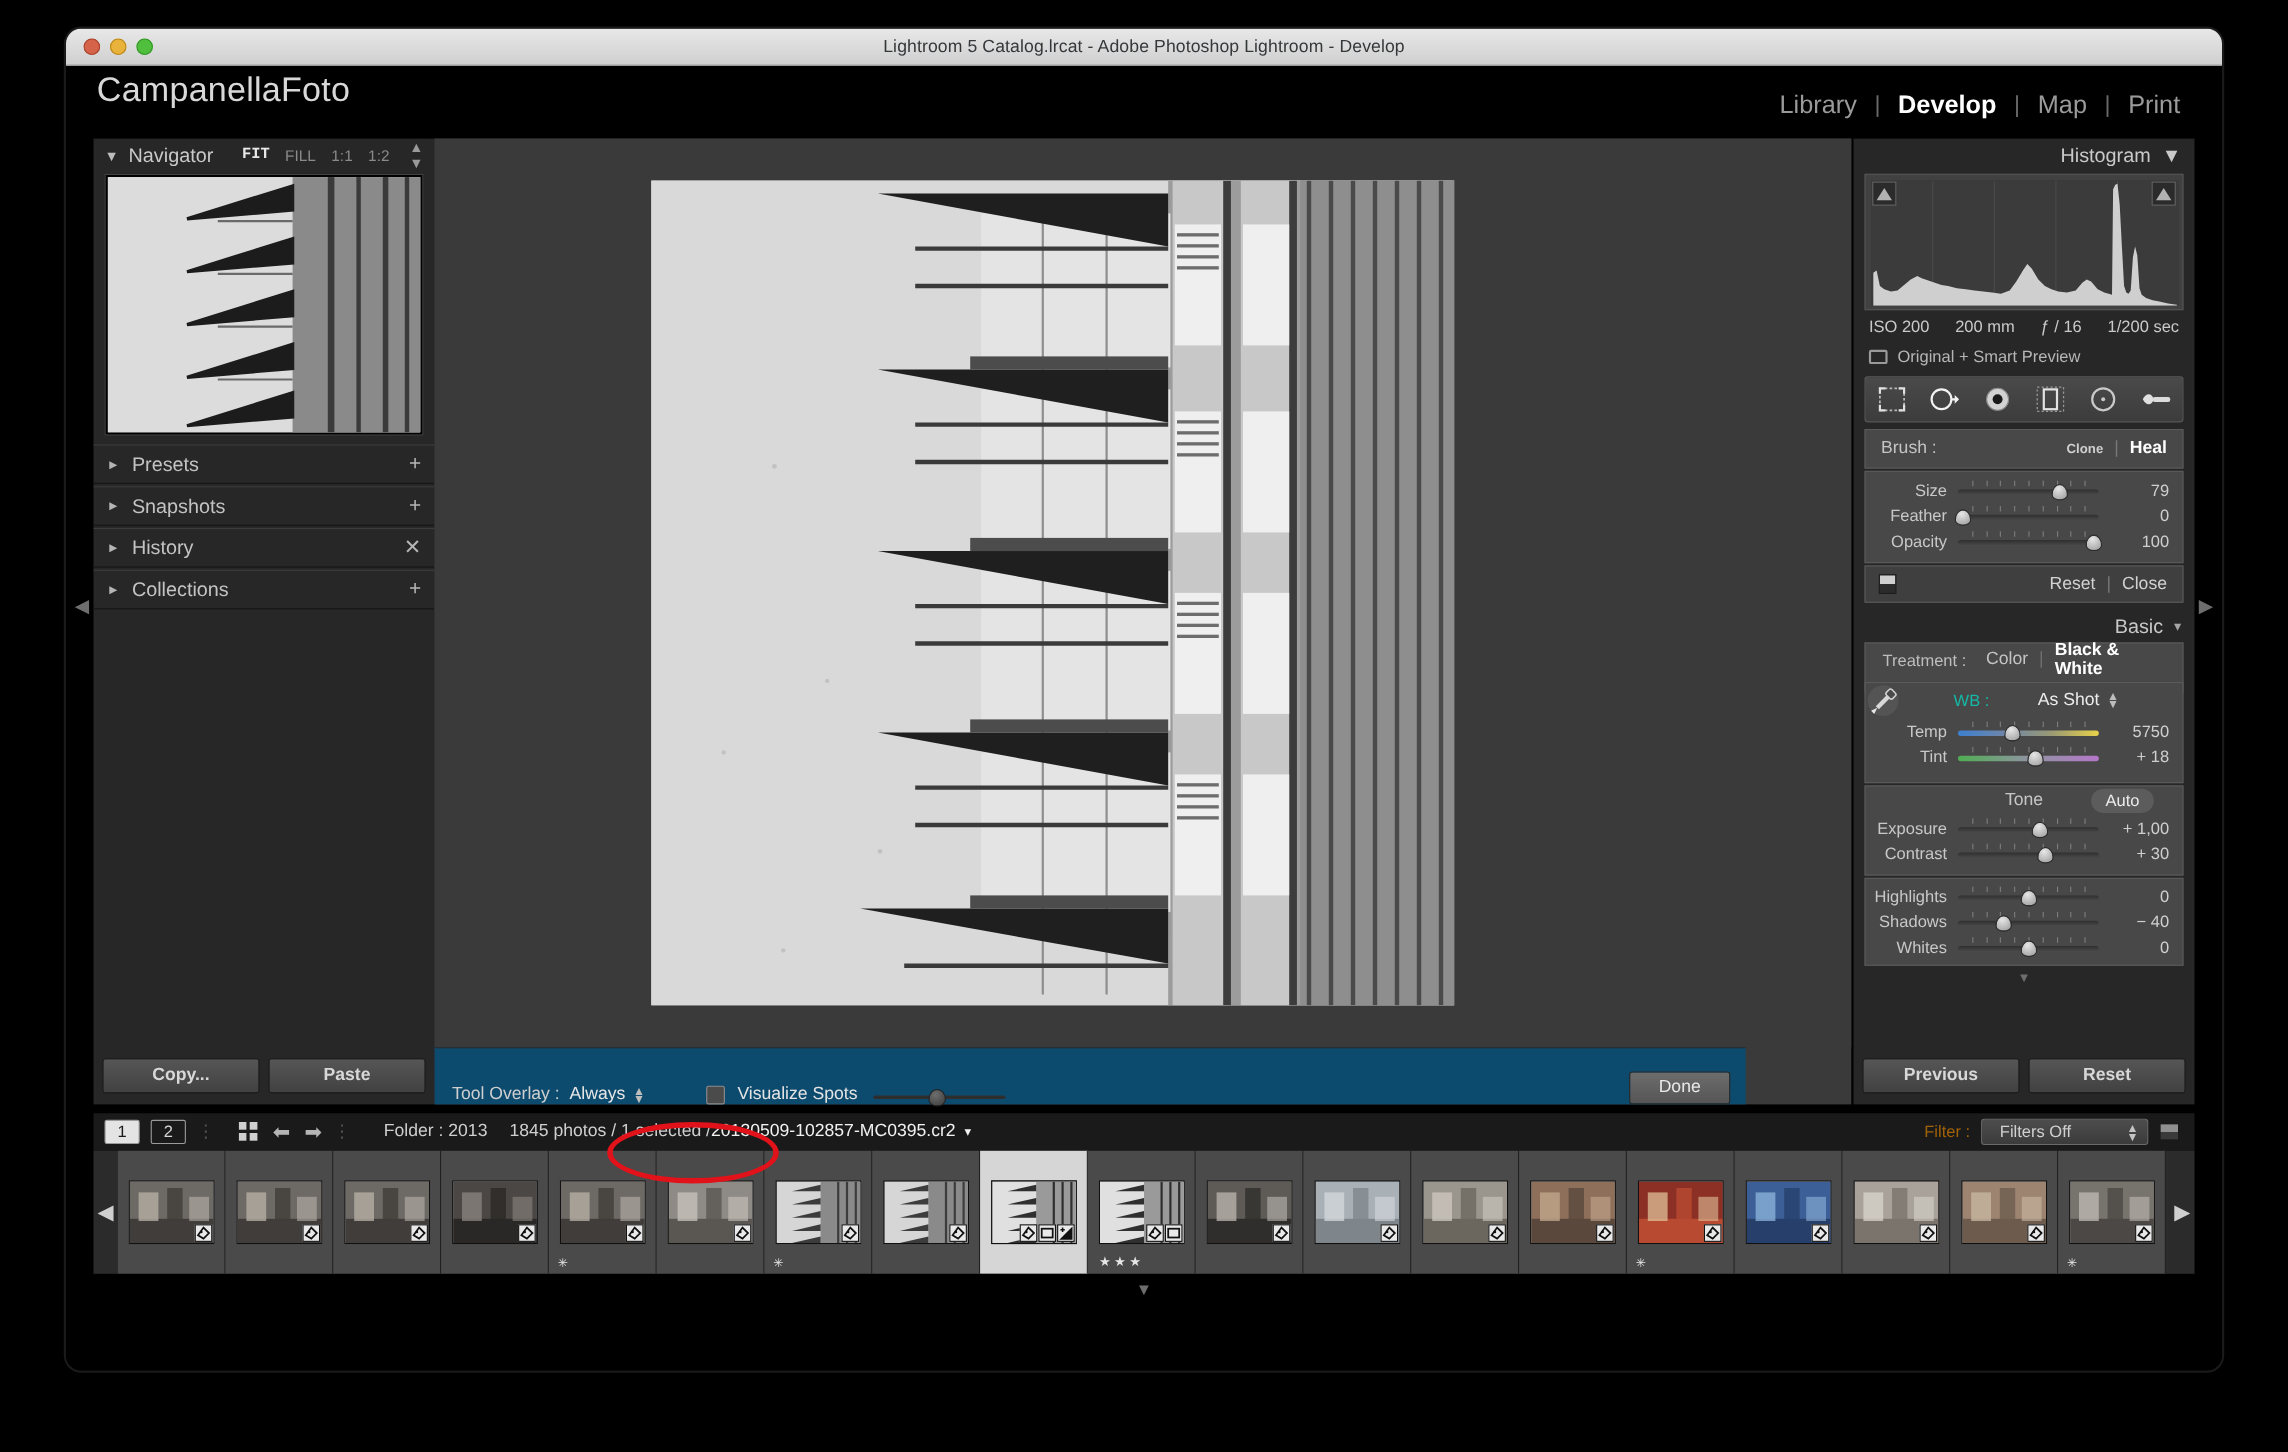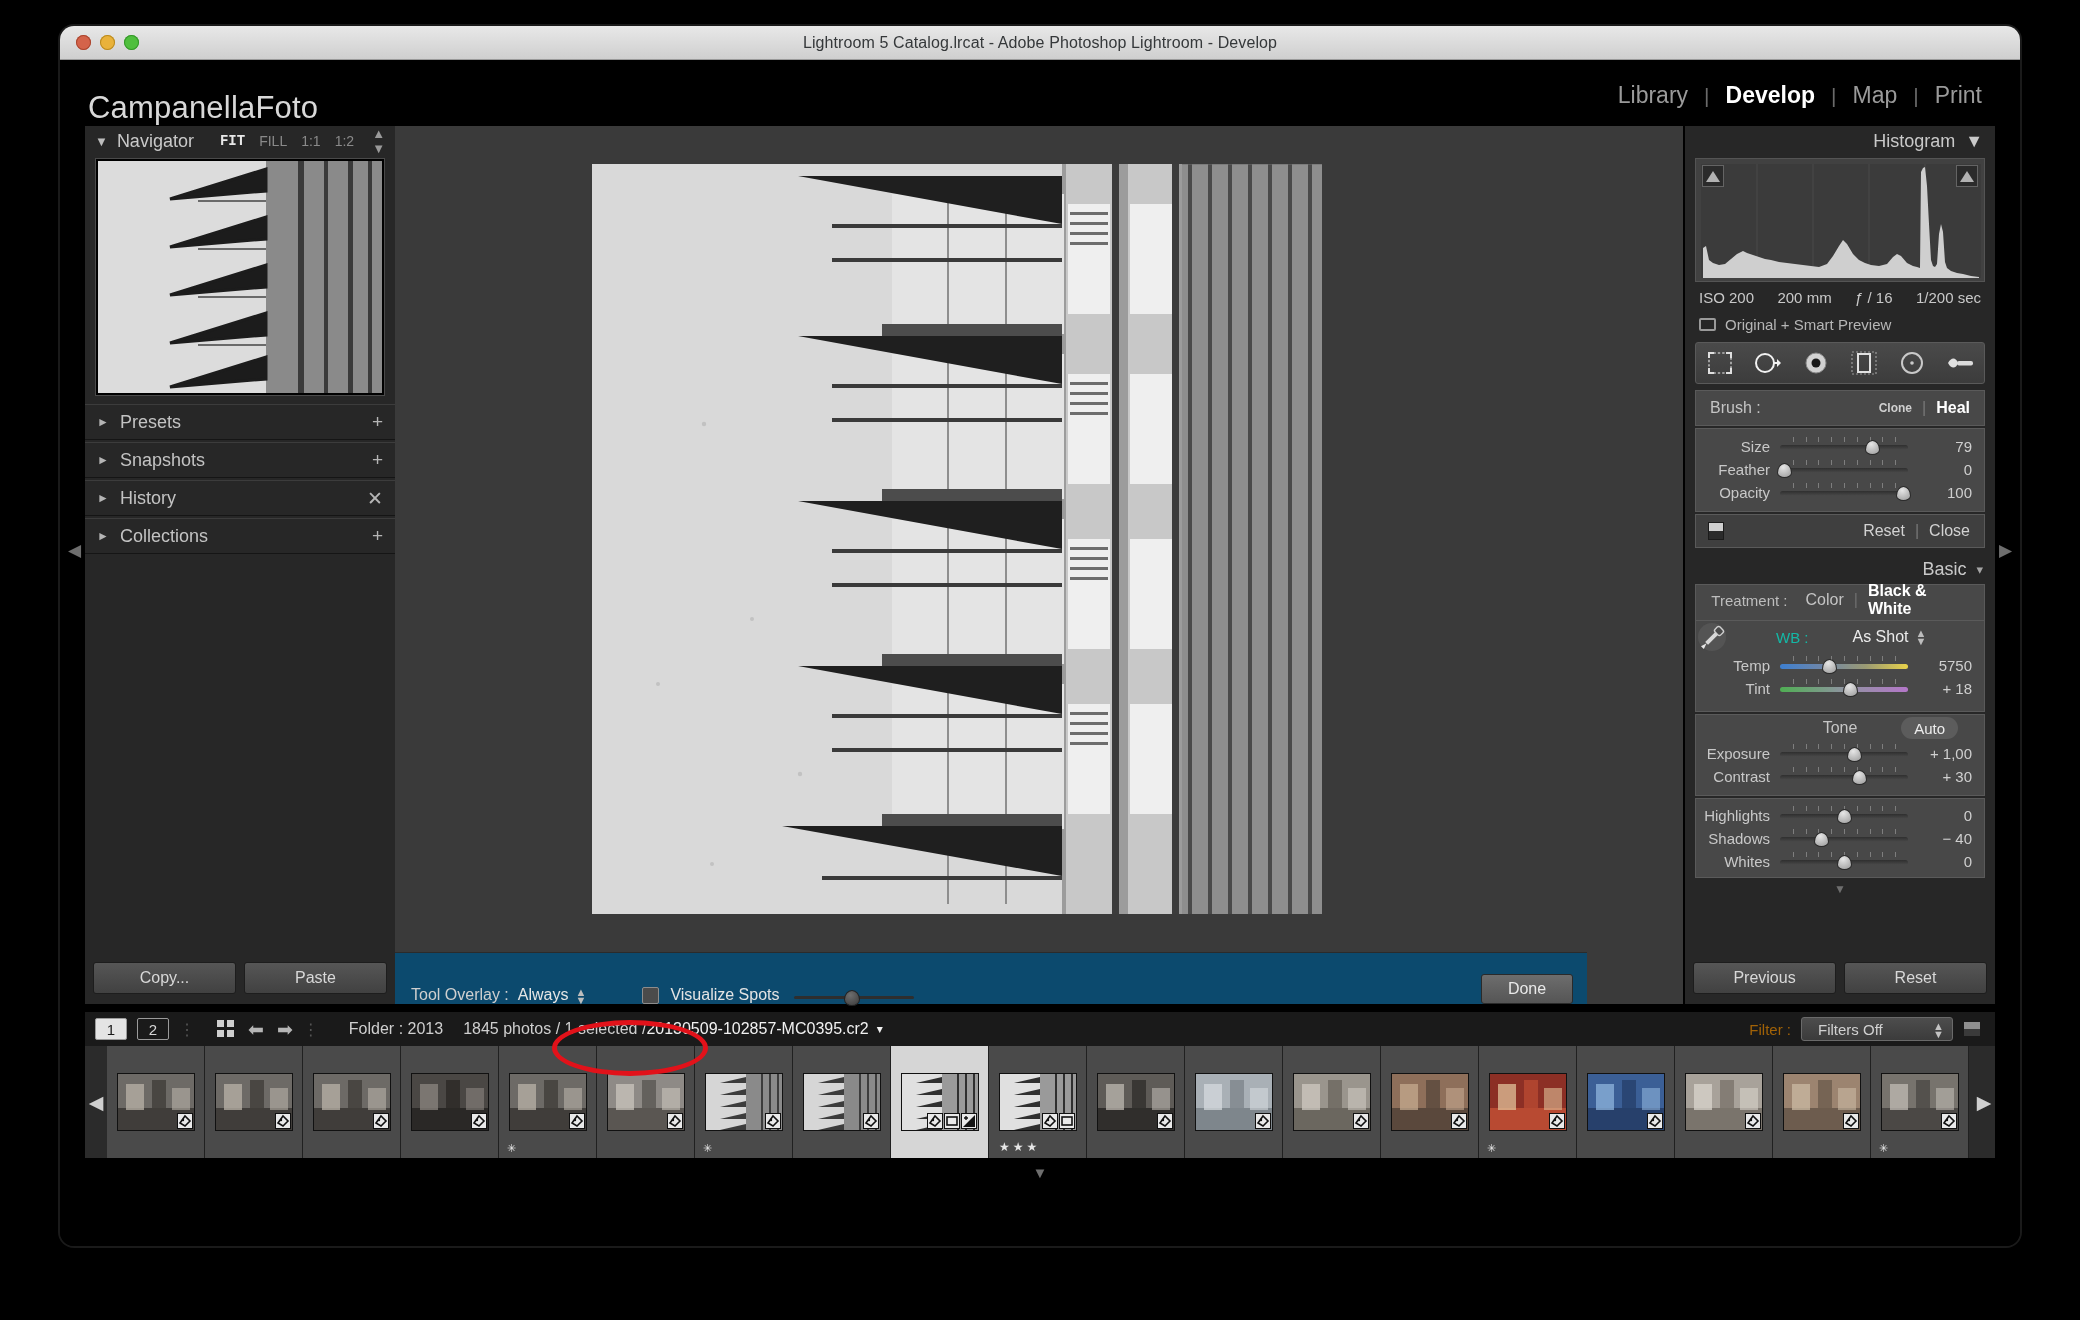--- a/index.html
+++ b/index.html
@@ -29,21 +29,21 @@
   #titlebar-text {
     position:absolute; left:0; right:0; text-align:center;
     font-size:16px; color:#35383a; letter-spacing:.1px;
   }
 
   
   #app { position:absolute; left:0; top:34px; width:1960px; height:1186px; background:#000; }
 
   
   #topbar { position:absolute; left:0; top:0; width:1960px; height:66px; background:#000; }
-  #identity { position:absolute; left:28px; top:30px; font-size:31px; color:#d8d8d8;
+  #identity { position:absolute; left:28px; top:4px; font-size:31px; color:#d8d8d8;
     font-weight:300; letter-spacing:.2px; }
   #module-picker { position:absolute; right:22px; top:22px; display:flex; align-items:center;
     gap:0px; font-size:23px; }
   #module-picker .mod { color:#9a9a9a; padding:0 16px; cursor:default; font-weight:300;}
   #module-picker .mod.active { color:#ffffff; font-weight:600; }
   #module-picker .sep { color:#6a6a6a; font-size:21px; }
 
   
   #left-panel { position:absolute; left:25px; top:66px; width:310px; height:878px;
      background:#272727; }
@@ -63,21 +63,21 @@
      border-top:1px solid #3c3c3c; border-bottom:1px solid #151515;
      display:flex; align-items:center; padding:0 12px; }
   .lp-group .tri { color:#b5b5b5; font-size:12px; margin-right:11px; }
   .lp-group .nm { color:#c3c3c3; font-size:18px; flex:1; font-weight:300;}
   .lp-group .act { color:#b5b5b5; font-size:19px; }
 
   #copy-paste { position:absolute; left:8px; bottom:10px; width:294px; height:32px;
      display:flex; gap:8px; }
   .lrbtn { flex:1; background:linear-gradient(#565656,#414141);
      border:1px solid #1d1d1d; border-radius:3px; color:#d8d8d8; font-size:16px;
-     display:flex; align-items:center; justify-content:center; font-weight:400;}
+     display:flex; align-items:center; justify-content:center; font-weight:700;}
 
   
   #center { position:absolute; left:335px; top:66px; width:1288px; height:878px; background:#3a3a3a; }
   #photo-area { position:absolute; left:0; top:0; width:1288px; height:826px; background:#3a3a3a; }
   #photo { position:absolute; left:197px; top:38px; width:730px; height:750px;
      background:#d9d9d9; overflow:hidden; }
 
   #toolbar { position:absolute; left:0; bottom:0; width:1192px; height:52px;
      background:#0c4a6e; border-top:1px solid #2b2b2b; display:flex; align-items:flex-end; }
   #toolbar .tb-label { color:#cfcfcf; font-size:16px; margin-left:16px; font-weight:300;}

